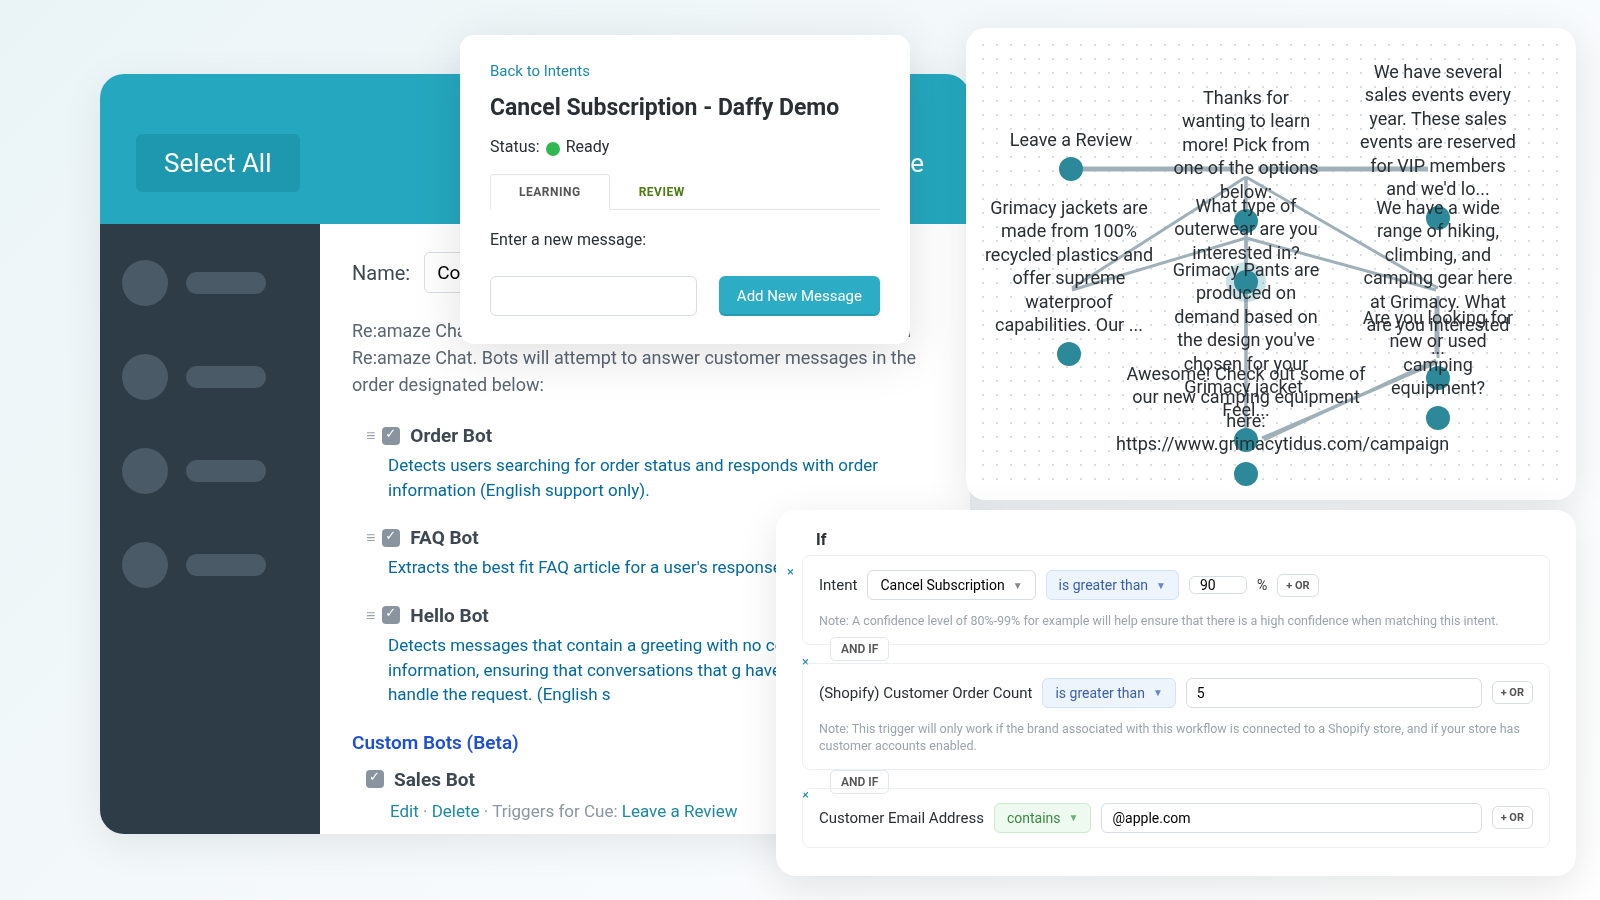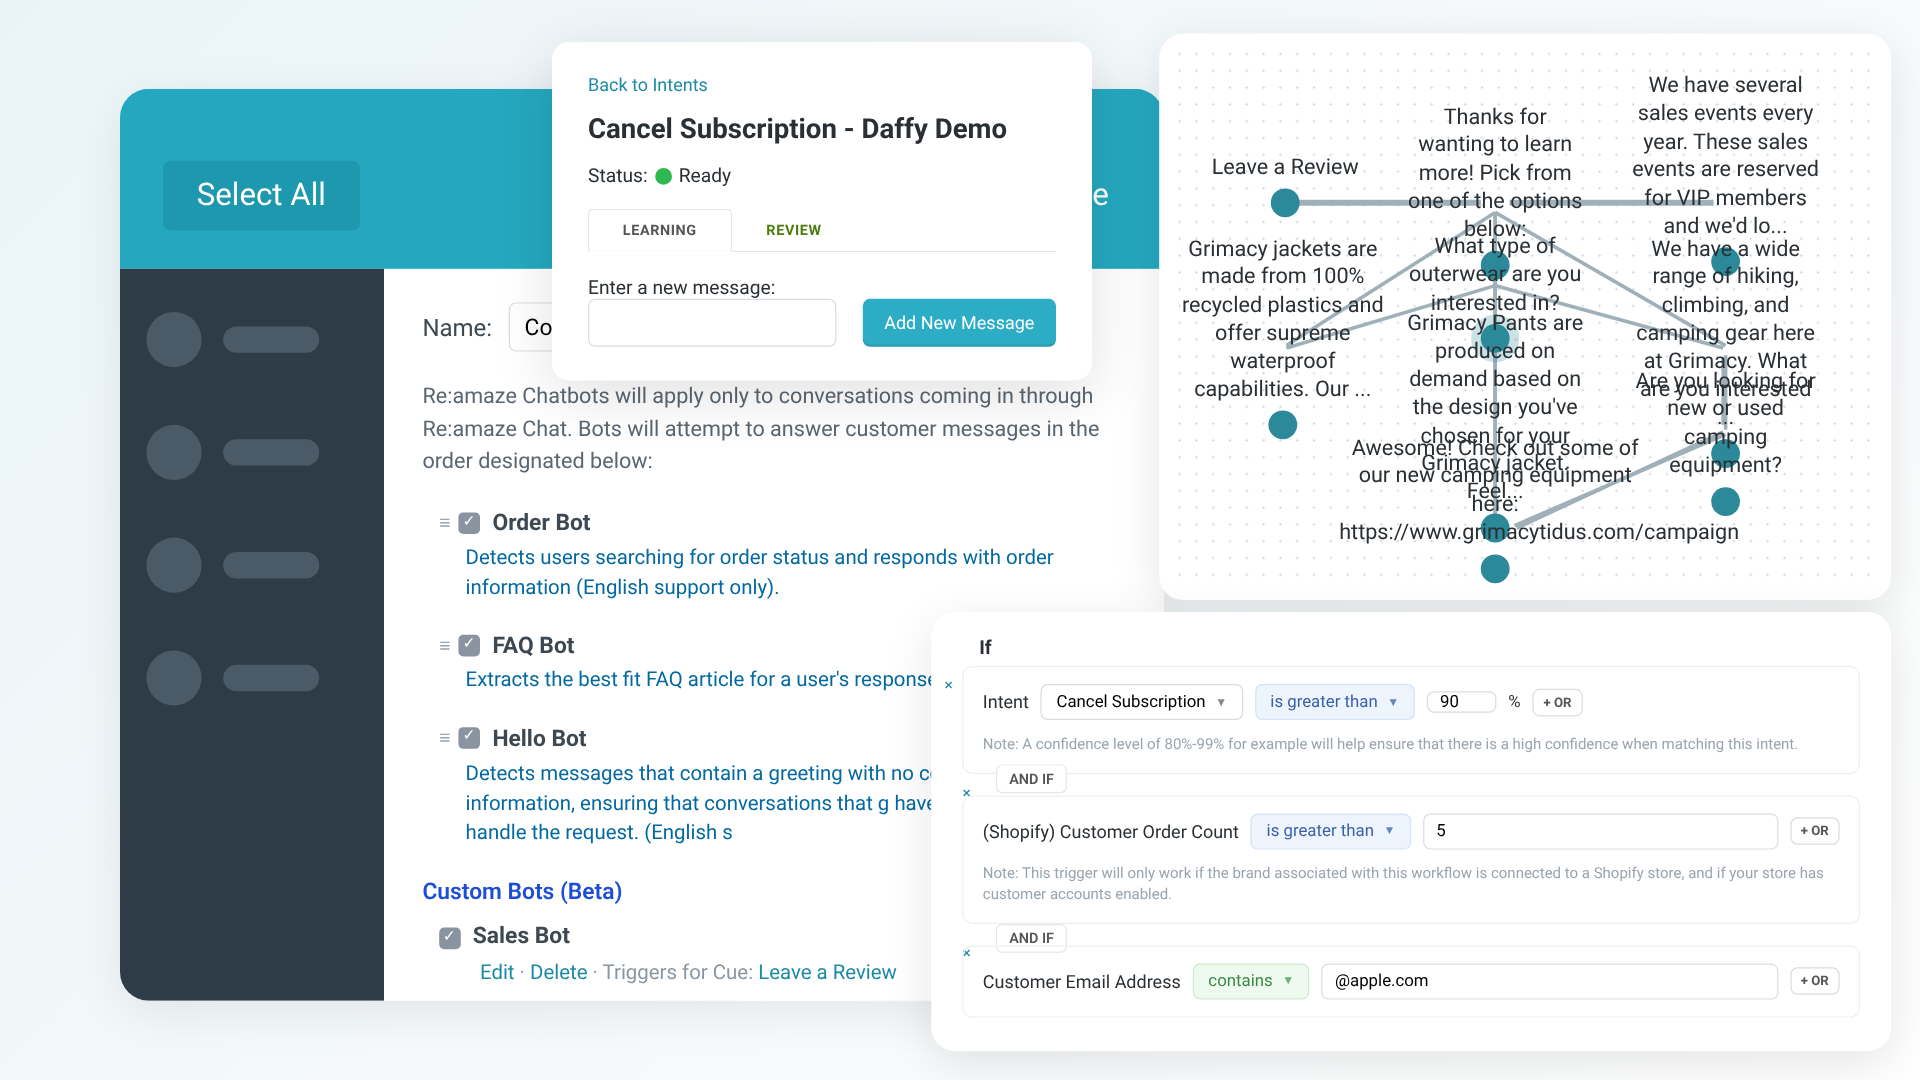--- a/index.html
+++ b/index.html
@@ -21,38 +21,38 @@
 .name-input{border:1px solid #d7dde2;border-radius:6px;padding:8px 12px;font-size:19px;width:120px}
 .intro-text{font-size:18px;color:#5a6672;line-height:1.5;margin-bottom:26px}
 .bot-item{margin-bottom:24px;padding-left:36px}
 .bot-head{display:flex;align-items:center;gap:10px;margin-left:-22px}
 .drag-icon{color:#9aa4ad;font-size:16px;letter-spacing:-3px}
 .chk{width:18px;height:18px;border-radius:4px;background:#8994a0;position:relative;flex-shrink:0}
 .chk::after{content:"✓";color:#fff;font-size:13px;position:absolute;top:-1px;left:3px}
 .bot-title{font-size:19px;color:#3d4852;font-weight:700}
 .bot-desc{font-size:17px;color:#0369a1;margin-top:6px;line-height:1.45}
 .section-h{font-size:19px;font-weight:600;color:#1d4ed8;margin:18px 0 14px 0}
-.custom-bot-row{display:flex;align-items:flex-end;gap:10px;margin-left:14px;margin-bottom:10px}
-.cb-actions{margin-left:48px;font-size:17px}
+.custom-bot-row{display:flex;align-items:center;gap:10px;margin-left:14px;margin-bottom:10px}
+.cb-actions{margin-left:38px;font-size:17px}
 .cb-link{color:#1d8aa3}
 .cb-sep{color:#8a96a1}
 .cb-trig{color:#8a96a1}
 
 
 .intent-modal{position:absolute;left:460px;top:35px;width:450px;background:#fff;border-radius:14px;box-shadow:0 12px 50px rgba(0,0,0,0.12);padding:26px 30px 28px 30px;z-index:5}
 .back-link{color:#1d8aa3;font-size:15px}
 .modal-title{font-size:23px;font-weight:700;color:#2a2f33;margin-top:14px}
-.status-row{margin-top:16px;font-size:16px;color:#2a2f33;display:flex;align-items:center;gap:6px}
+.status-row{margin-top:16px;font-size:16px;color:#2a2f33;display:flex;align-items:flex-end;gap:6px}
 .status-dot{width:14px;height:14px;border-radius:50%;background:#2eb84f;display:inline-block}
 .tab-bar{margin-top:18px;border-bottom:1px solid #e3e7ea;display:flex}
 .tab{padding:10px 28px;font-size:12px;font-weight:700;letter-spacing:0.5px;border:1px solid transparent;border-bottom:none;cursor:pointer}
 .tab.active{border:1px solid #e3e7ea;border-bottom:1px solid #fff;margin-bottom:-1px;border-radius:4px 4px 0 0;color:#555}
 .tab.inactive{color:#4d7c0f}
 .msg-label{margin-top:20px;font-size:16px;color:#2a2f33}
-.msg-row{display:flex;gap:22px;margin-top:0}
+.msg-row{display:flex;gap:22px;margin-top:27px}
 .msg-input{flex:1;border:1px solid #d7dde2;border-radius:6px;height:40px;padding:0 10px}
 .add-btn{background:#2cadc5;color:#fff;border:none;border-radius:6px;padding:0 18px;font-size:15px;height:40px;box-shadow:inset 0 -2px 0 rgba(0,0,0,0.1)}
 
 
 .flow-panel{position:absolute;right:24px;top:28px;width:610px;height:472px;background:#fff;border-radius:20px;box-shadow:0 10px 40px rgba(0,0,0,0.1);z-index:4;overflow:hidden}
 .flow-inner{position:absolute;inset:10px;background-image:radial-gradient(#d6dde2 1px,transparent 1px);background-size:14px 14px}
 .flow-svg{position:absolute;inset:0;width:100%;height:100%}
 .node{position:absolute;text-align:center;font-size:18px;color:#2a2f33;line-height:1.3}
 .node .dot{width:24px;height:24px;border-radius:50%;background:#2c8999;margin:6px auto 0 auto}
 .node .dot.halo{box-shadow:0 0 0 8px rgba(44,137,153,0.25)}

